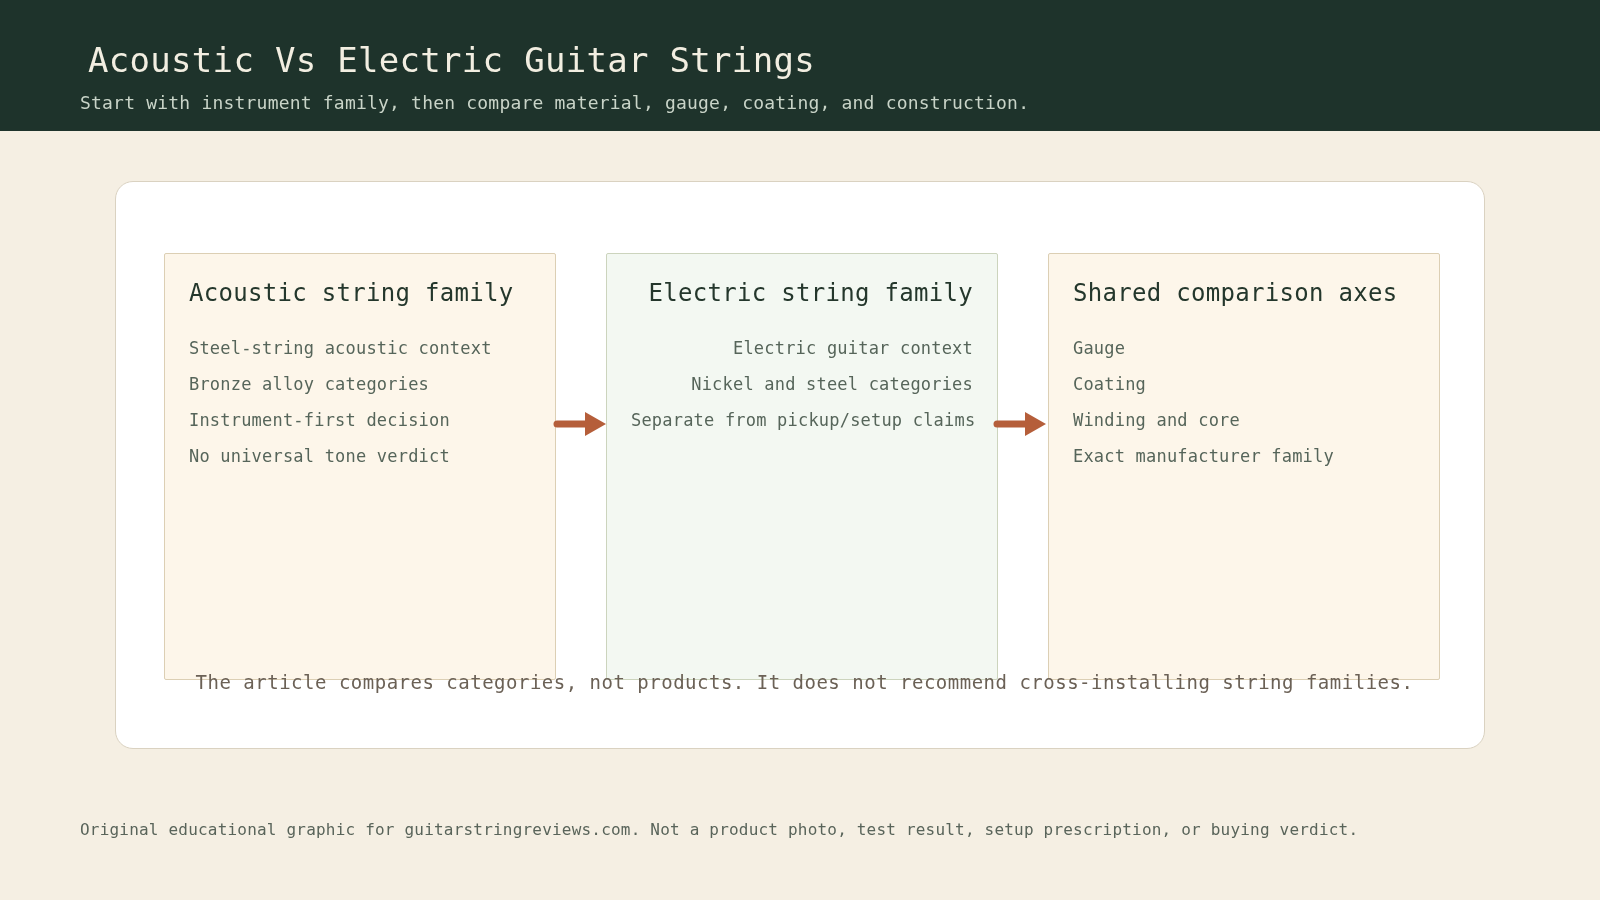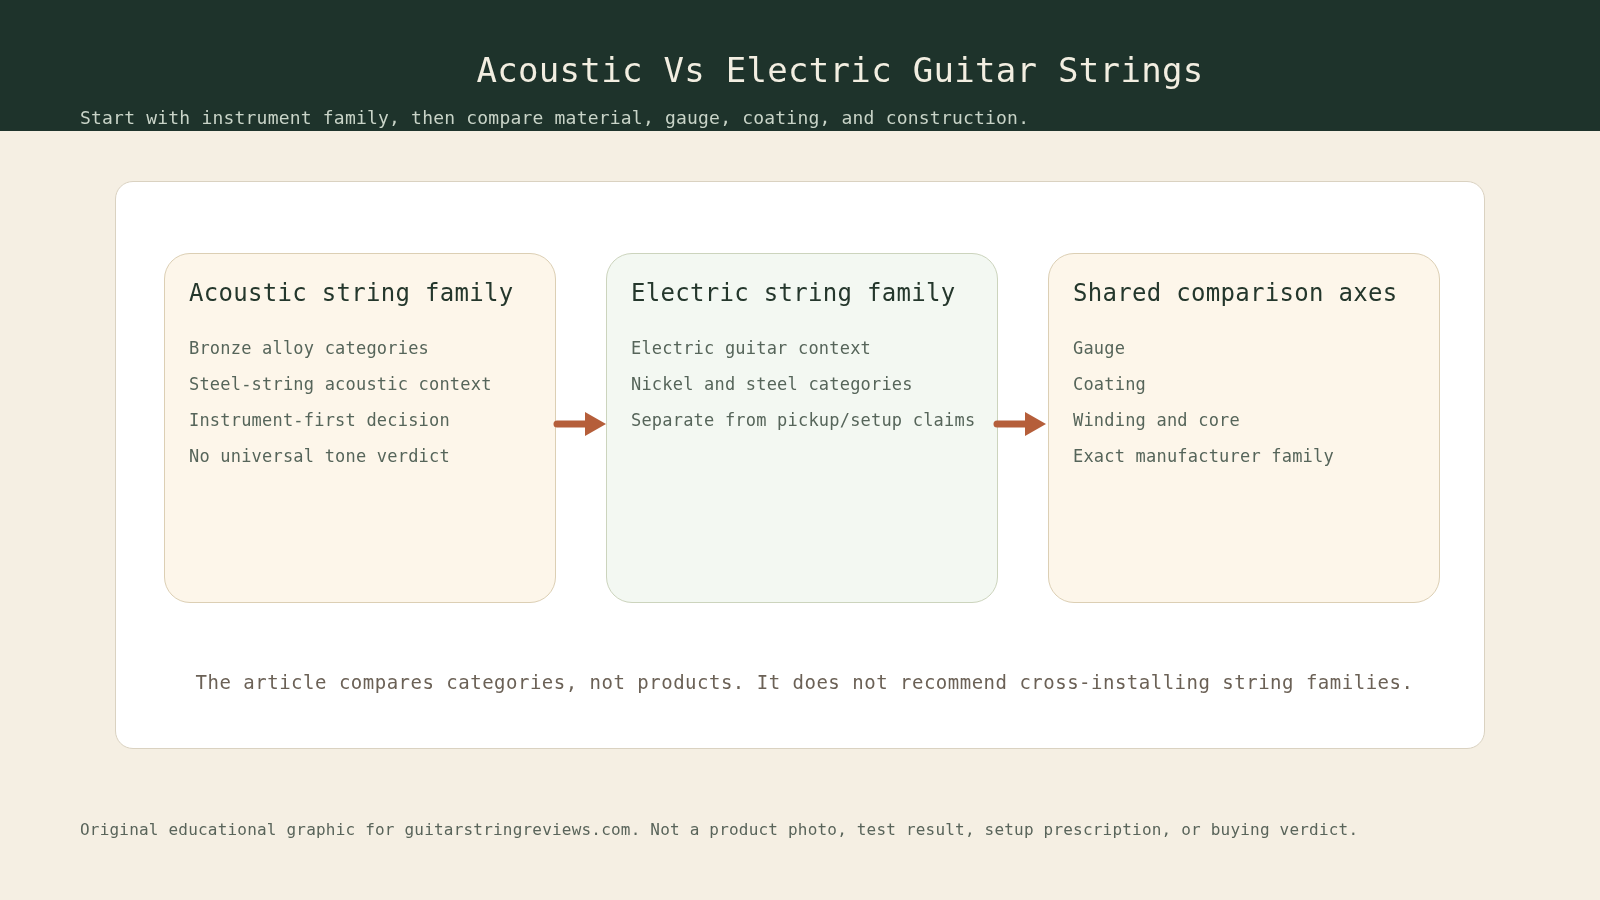--- a/index.html
+++ b/index.html
@@ -15,40 +15,40 @@
   body{
     width:1600px;height:900px;position:relative;overflow:hidden;
     background:var(--page-bg);
     font-family:"DejaVu Sans Mono","Liberation Mono",monospace;
   }
   .masthead{
     position:absolute;top:0;left:0;width:1600px;height:131px;
     background:var(--header-bg);padding:33px 0 0 80px;
   }
   .masthead h1{
-    margin:18px;font-size:34px;line-height:38px;font-weight:500;
-    color:var(--header-title);letter-spacing:.3px;text-align:center;
+    margin:8px;font-size:34px;line-height:38px;font-weight:500;
+    color:var(--header-title);letter-spacing:.3px;
   }
   .masthead p{
     margin:13px 0 8px;font-size:18px;line-height:22px;font-weight:400;
     color:var(--header-subtitle);letter-spacing:.2px;
   }
   .panel{
     position:absolute;left:115px;top:181px;width:1370px;height:568px;
     background:var(--panel-bg);
     border:1.5px solid var(--panel-border);border-radius:18px;
   }
   .card{
-    position:absolute;top:71px;width:392px;height:350px;
-    border-radius:26px;padding:24px;
+    position:absolute;top:71px;width:392px;height:427px;
+    border-radius:2px;padding:24px;
   }
   .card.cream{background:var(--card-cream-bg);border:1.5px solid var(--card-cream-border);}
   .card.mint{background:var(--card-mint-bg);border:1.5px solid var(--card-mint-border);}
   .card-1{left:48px;}
-  .card-2{left:490px;}
+  .card-2{left:490px;text-align:right;}
   .card-3{left:932px;}
   .card h2{
     margin:0;font-size:24px;line-height:30px;font-weight:500;
     color:var(--card-title);letter-spacing:.3px;
   }
   .card .items{margin-top:22px;}
   .card .item{
     font-size:17px;line-height:36px;color:var(--card-item);
     letter-spacing:.2px;white-space:nowrap;
   }
@@ -74,22 +74,22 @@
   <header class="masthead">
     <h1>Acoustic Vs Electric Guitar Strings</h1>
     <p>Start with instrument family, then compare material, gauge, coating, and construction.</p>
   </header>
 
   <section class="panel">
 
     <div class="card cream card-1">
       <h2>Acoustic string family</h2>
       <div class="items">
+        <div class="item">Steel-string acoustic context</div>
         <div class="item">Bronze alloy categories</div>
-        <div class="item">Steel-string acoustic context</div>
         <div class="item">Instrument-first decision</div>
         <div class="item">No universal tone verdict</div>
       </div>
     </div>
 
     <svg class="arrow arrow-1" viewBox="0 0 56 30" aria-hidden="true">
       <line class="shaft" x1="4" y1="15" x2="34" y2="15"></line>
       <polygon class="head" points="32,3 53,15 32,27"></polygon>
     </svg>
 

